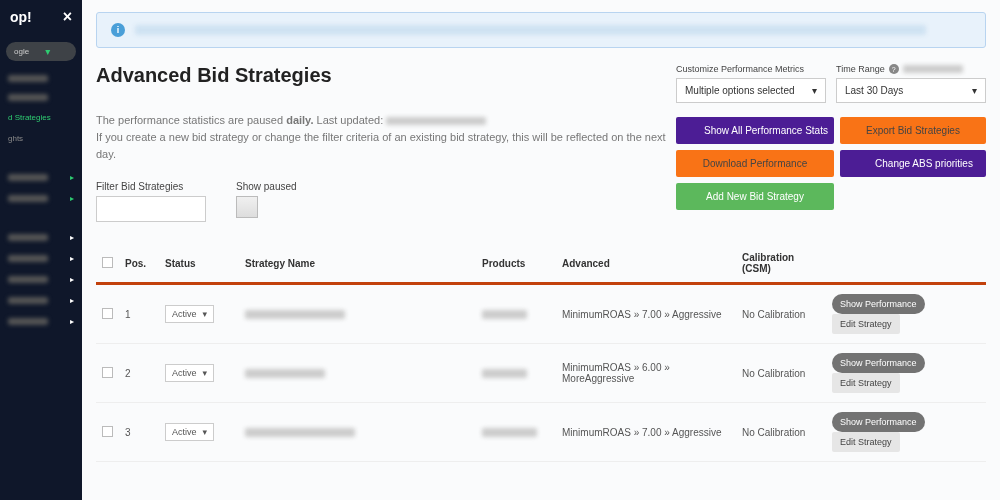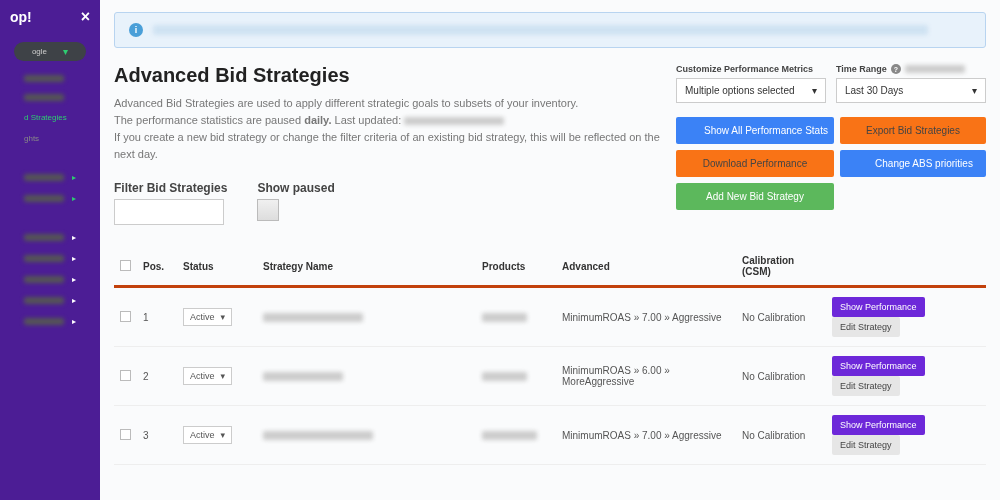--- a/index.html
+++ b/index.html
@@ -1,60 +1,60 @@
 <!DOCTYPE html>
 <html><head>
 <meta charset="utf-8">
 <style>
 * { margin: 0; padding: 0; box-sizing: border-box; font-family: -apple-system, BlinkMacSystemFont, "Segoe UI", Arial, sans-serif; }
 body { background: #f5f5f5; width: 1000px; height: 500px; overflow: hidden; display: flex; }
-.sidebar { width: 100px; background: #4c1d95; height: 100%; color: #aaa; position: relative; font-size: 9px; }
+.sidebar { width: 82px; background: #0f172a; height: 100%; color: #aaa; position: relative; font-size: 9px; }
 .sidebar-top { padding: 8px 10px; color: #fff; font-size: 14px; font-weight: 600; display: flex; justify-content: space-between; align-items: center; }
 .close-x { color: #fff; font-size: 16px; cursor: pointer; }
-.account-pill { margin: 8px 14px; background: #3e4247; border-radius: 10px; padding: 4px 8px; font-size: 8px; display: flex; justify-content: center; align-items: center; color:#ccc;gap:16px; }
+.account-pill { margin: 8px 6px; background: #3e4247; border-radius: 10px; padding: 4px 8px; font-size: 8px; display: flex; justify-content: flex-start; align-items: center; color:#ccc;gap:16px; }
 .caret-down { color: #2ecc71; font-size: 10px; }
-.nav-item { padding: 6px 24px; font-size: 8px; color: #888; display: flex; justify-content: space-between; align-items: center; cursor: pointer; }
+.nav-item { padding: 6px 8px; font-size: 8px; color: #888; display: flex; justify-content: space-between; align-items: center; cursor: pointer; }
 .nav-item.active { color: #2ecc71; }
 .nav-group { margin-top: 4px; }
 .nav-item .chev { color: #2ecc71; font-size: 8px; }
 .nav-item .chev-w { color: #fff; font-size: 8px; }
 .nav-blur { filter: blur(2px); background: #555; height: 7px; width: 40px; border-radius: 2px; }
 .main { flex: 1; background: #fafbfc; overflow: auto; padding: 12px 14px 0 14px; }
 .info-banner { border: 1px solid #b8d4f0; background: #e8f2fb; border-radius: 3px; padding: 10px 14px; display: flex; align-items: center; gap: 10px; margin-bottom: 16px; }
 .info-icon { width: 14px; height: 14px; border-radius: 50%; background: #4a9fd8; color: #fff; font-size: 9px; font-weight: bold; display: flex; align-items: center; justify-content: center; }
 .banner-blur { height: 10px; background: #cfe2f2; width: 92%; filter: blur(2px); border-radius: 2px; }
 .page-head { display: flex; gap: 8px; margin-bottom: 14px; }
 .page-head-left { flex: 1; }
 .page-title { font-size: 20px; font-weight: 700; color: #222; margin-bottom: 8px; }
 .page-desc { font-size: 11px; color: #777; line-height: 1.55; }
 .small-blur { display: inline-block; filter: blur(2px); background: #ccc; height: 8px; width: 100px; vertical-align: middle; border-radius: 2px; }
 .controls-right { width: 310px; display: flex; flex-direction: column; gap: 4px; }
 .ctl-row { display: flex; gap: 10px; }
 .ctl-col { flex: 1; display: flex; flex-direction: column; gap: 4px; }
-.ctl-label { font-size: 9px; font-weight: 700; color: #444; display: flex; align-items: center; gap: 4px; }
+.ctl-label { font-size: 9px; font-weight: 400; color: #444; display: flex; align-items: center; gap: 4px; }
 .help-circ { width: 10px; height: 10px; border-radius: 50%; background: #888; color:#fff; font-size: 7px; display: inline-flex; align-items: center; justify-content: center; }
 .select-box { border: 1px solid #ccc; background: #fff; padding: 6px 8px; font-size: 10px; color: #333; display: flex; justify-content: space-between; align-items: center; cursor: pointer; }
 .btn { border: none; padding: 8px 6px; font-size: 10px; text-align: center; cursor: pointer; border-radius: 2px; white-space: nowrap; }
-.btn-blue { background: #3b82f6; color: #fff; padding-left: 28px; }
+.btn-blue { background: #4c1d95; color: #fff; padding-left: 28px; }
 .btn-grey { background: #f97316; color: #444; }
 .btn-green { background: #5cb85c; color: #fff; }
 .btn-grid { display: grid; grid-template-columns: 1fr 1fr; gap: 6px; margin-top: 10px; }
 .filter-row { display: flex; gap: 30px; margin-top: 18px; }
 .filter-block { display: flex; flex-direction: column; gap: 4px; }
-.filter-label { font-size: 12px; font-weight: 700; color: #444; }
+.filter-label { font-size: 10px; font-weight: 400; color: #444; }
 .filter-input { border: 1px solid #ccc; background: #fff; width: 110px; height: 26px; padding: 4px; font-size: 10px; }
 .checkbox-box { width: 22px; height: 22px; border: 1px solid #bbb; background: linear-gradient(#f0f0f0,#ddd); }
 .table { width: 100%; margin-top: 22px; border-collapse: collapse; }
 .table th { text-align: left; font-size: 10px; font-weight: 700; color: #333; padding: 8px 6px; border-bottom: 3px solid #c2410c; }
 .table td { font-size: 10px; color: #555; padding: 9px 6px; border-bottom: 1px solid #eee; vertical-align: middle; }
 .small-check { width: 11px; height: 11px; border: 1px solid #bbb; background: #fff; display: inline-block; }
 .status-select { border: 1px solid #ccc; background: #fff; padding: 3px 6px; font-size: 9px; display: inline-flex; align-items: center; gap: 6px; cursor: pointer; }
 .cell-blur { filter: blur(2px); background: #ccc; height: 9px; width: 80px; border-radius: 2px; }
 .btn-sm { padding: 5px 8px; font-size: 9px; border: none; cursor: pointer; border-radius: 2px; }
-.btn-sm-blue { background: #6d28d9; color: #fff; }
+.btn-sm-blue { background: #737373; color: #fff; border-radius: 10px; }
 .btn-sm-grey { background: #e6e6e6; color: #444; }
 .head-blur { display:inline-block; width:72px; height:8px; background:#ccc; filter:blur(2px); border-radius:2px; vertical-align:middle; }
 </style>
 </head>
 <body>
 
 <div class="sidebar">
   <div class="sidebar-top">
     <span>op!</span>
     <span class="close-x">×</span>
@@ -117,21 +117,21 @@
     <div class="info-icon">
         <span>i</span>
       </div>
     <div class="banner-blur"></div>
   </div>
 
   <div class="page-head">
     <div class="page-head-left">
       <div class="page-title">Advanced Bid Strategies</div>
       <div class="page-desc">
-        <span>Advanced Bid Strategies are used to apply different strategic goals to subsets of your inventory.</span><br>
+        <br>
         <span>The performance statistics are paused </span><b>daily.</b><span> Last updated: </span><span class="small-blur"></span><br>
         <span>If you create a new bid strategy or change the filter criteria of an existing bid strategy, this will be reflected on the next day.</span>
       </div>
       <div class="filter-row">
         <div class="filter-block">
           <div class="filter-label">Filter Bid Strategies</div>
           <input class="filter-input" style="">
         </div>
         <div class="filter-block">
           <div class="filter-label">Show paused</div>

